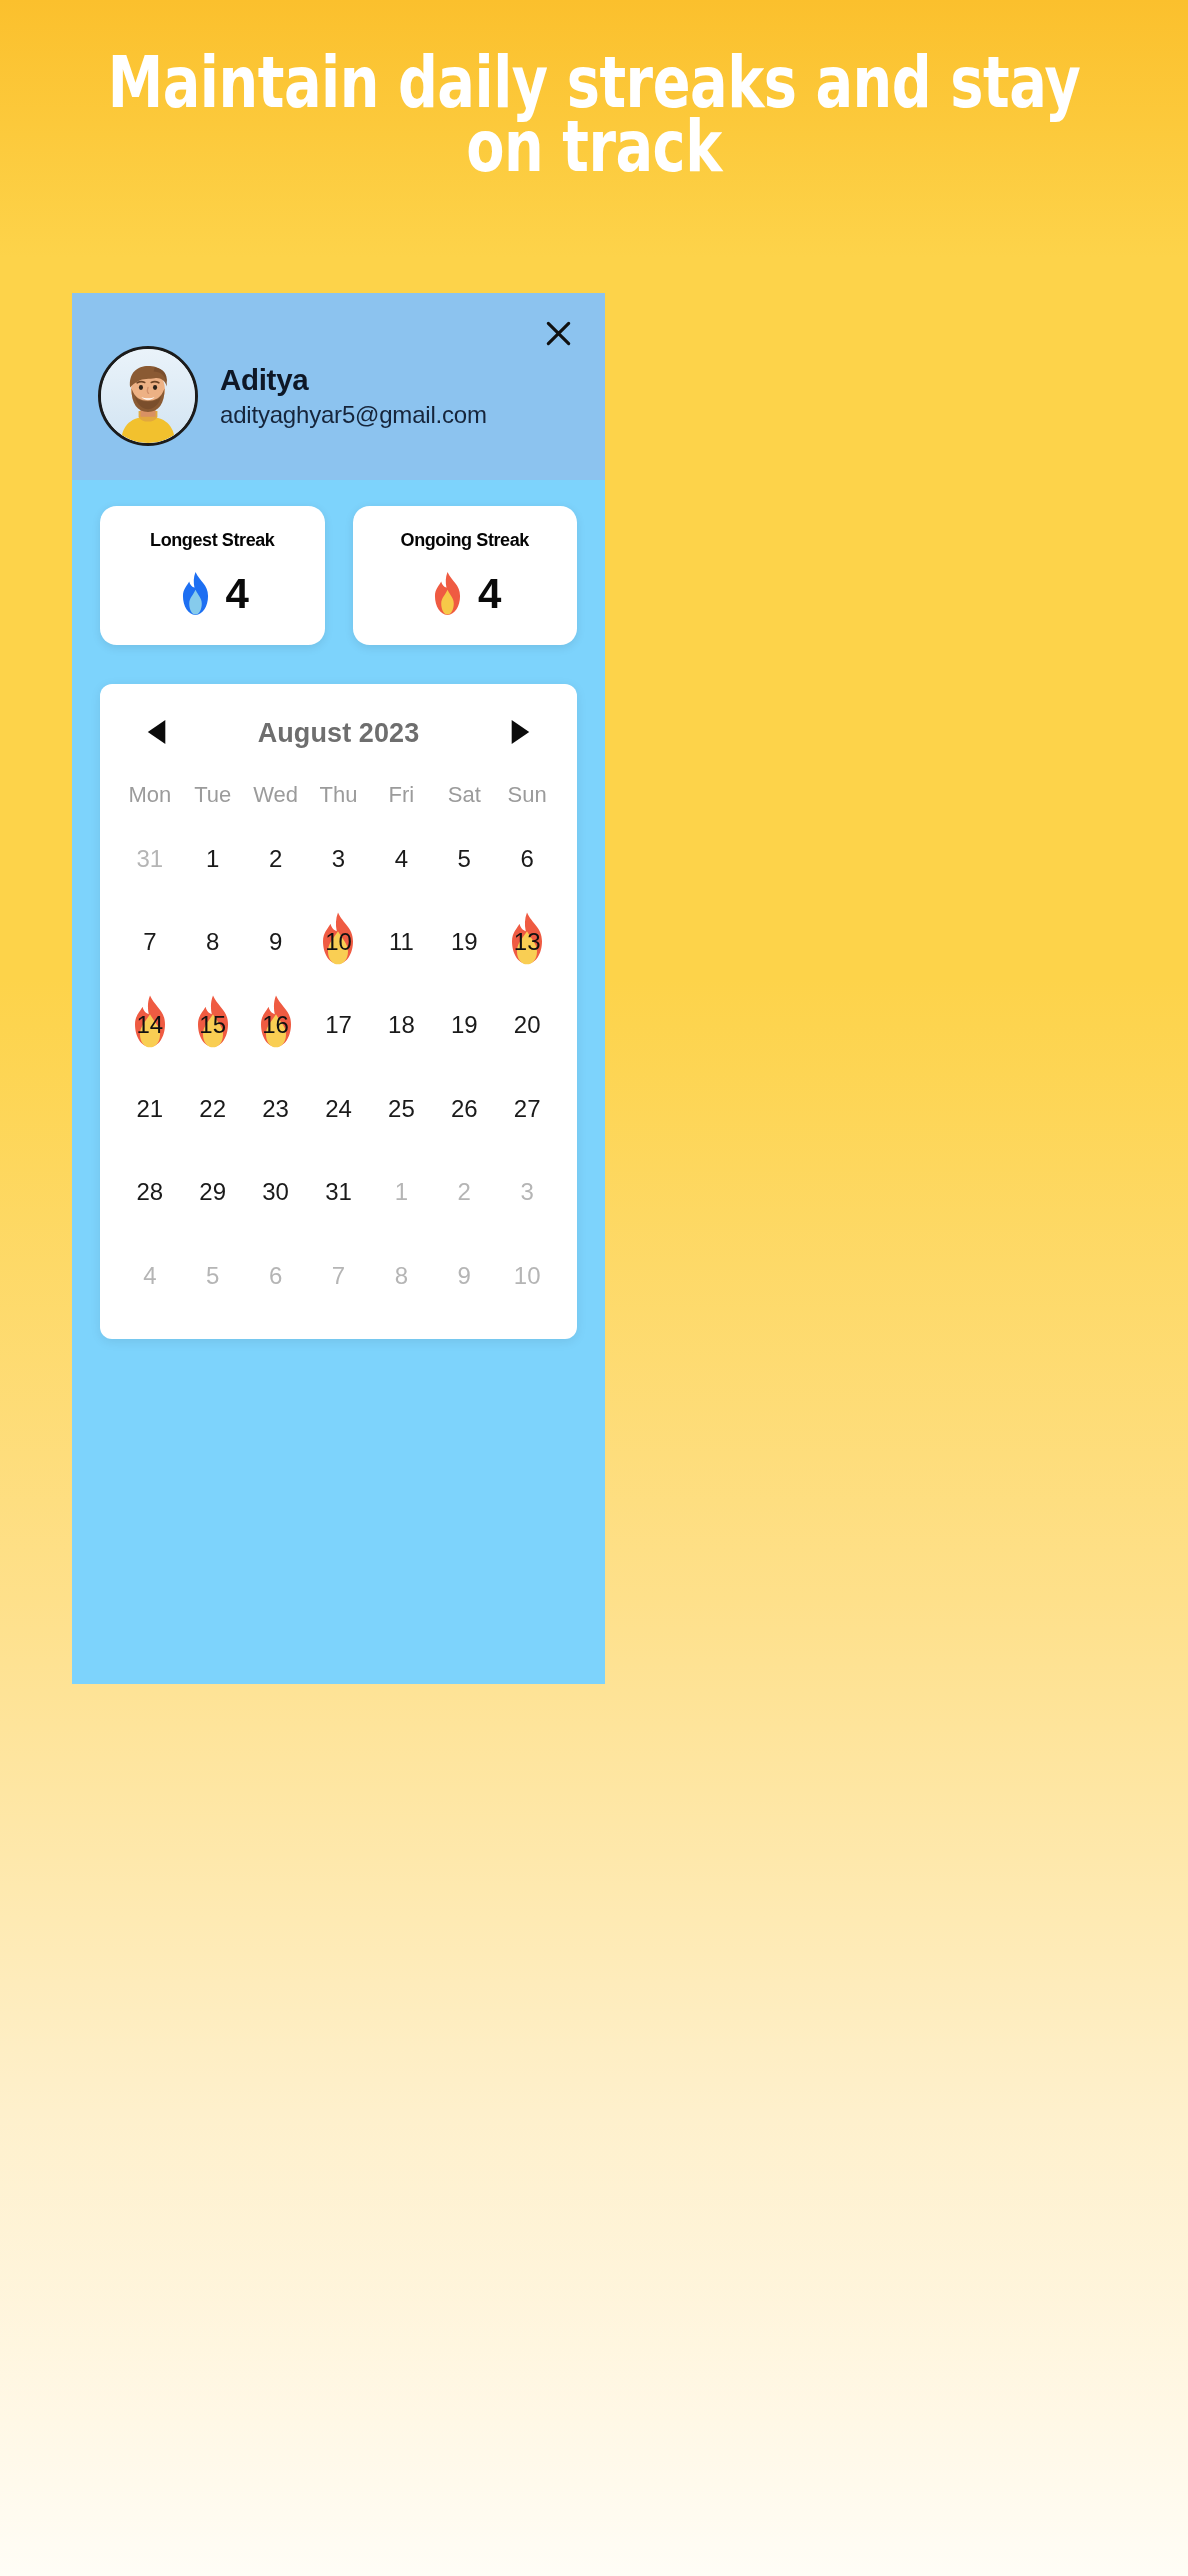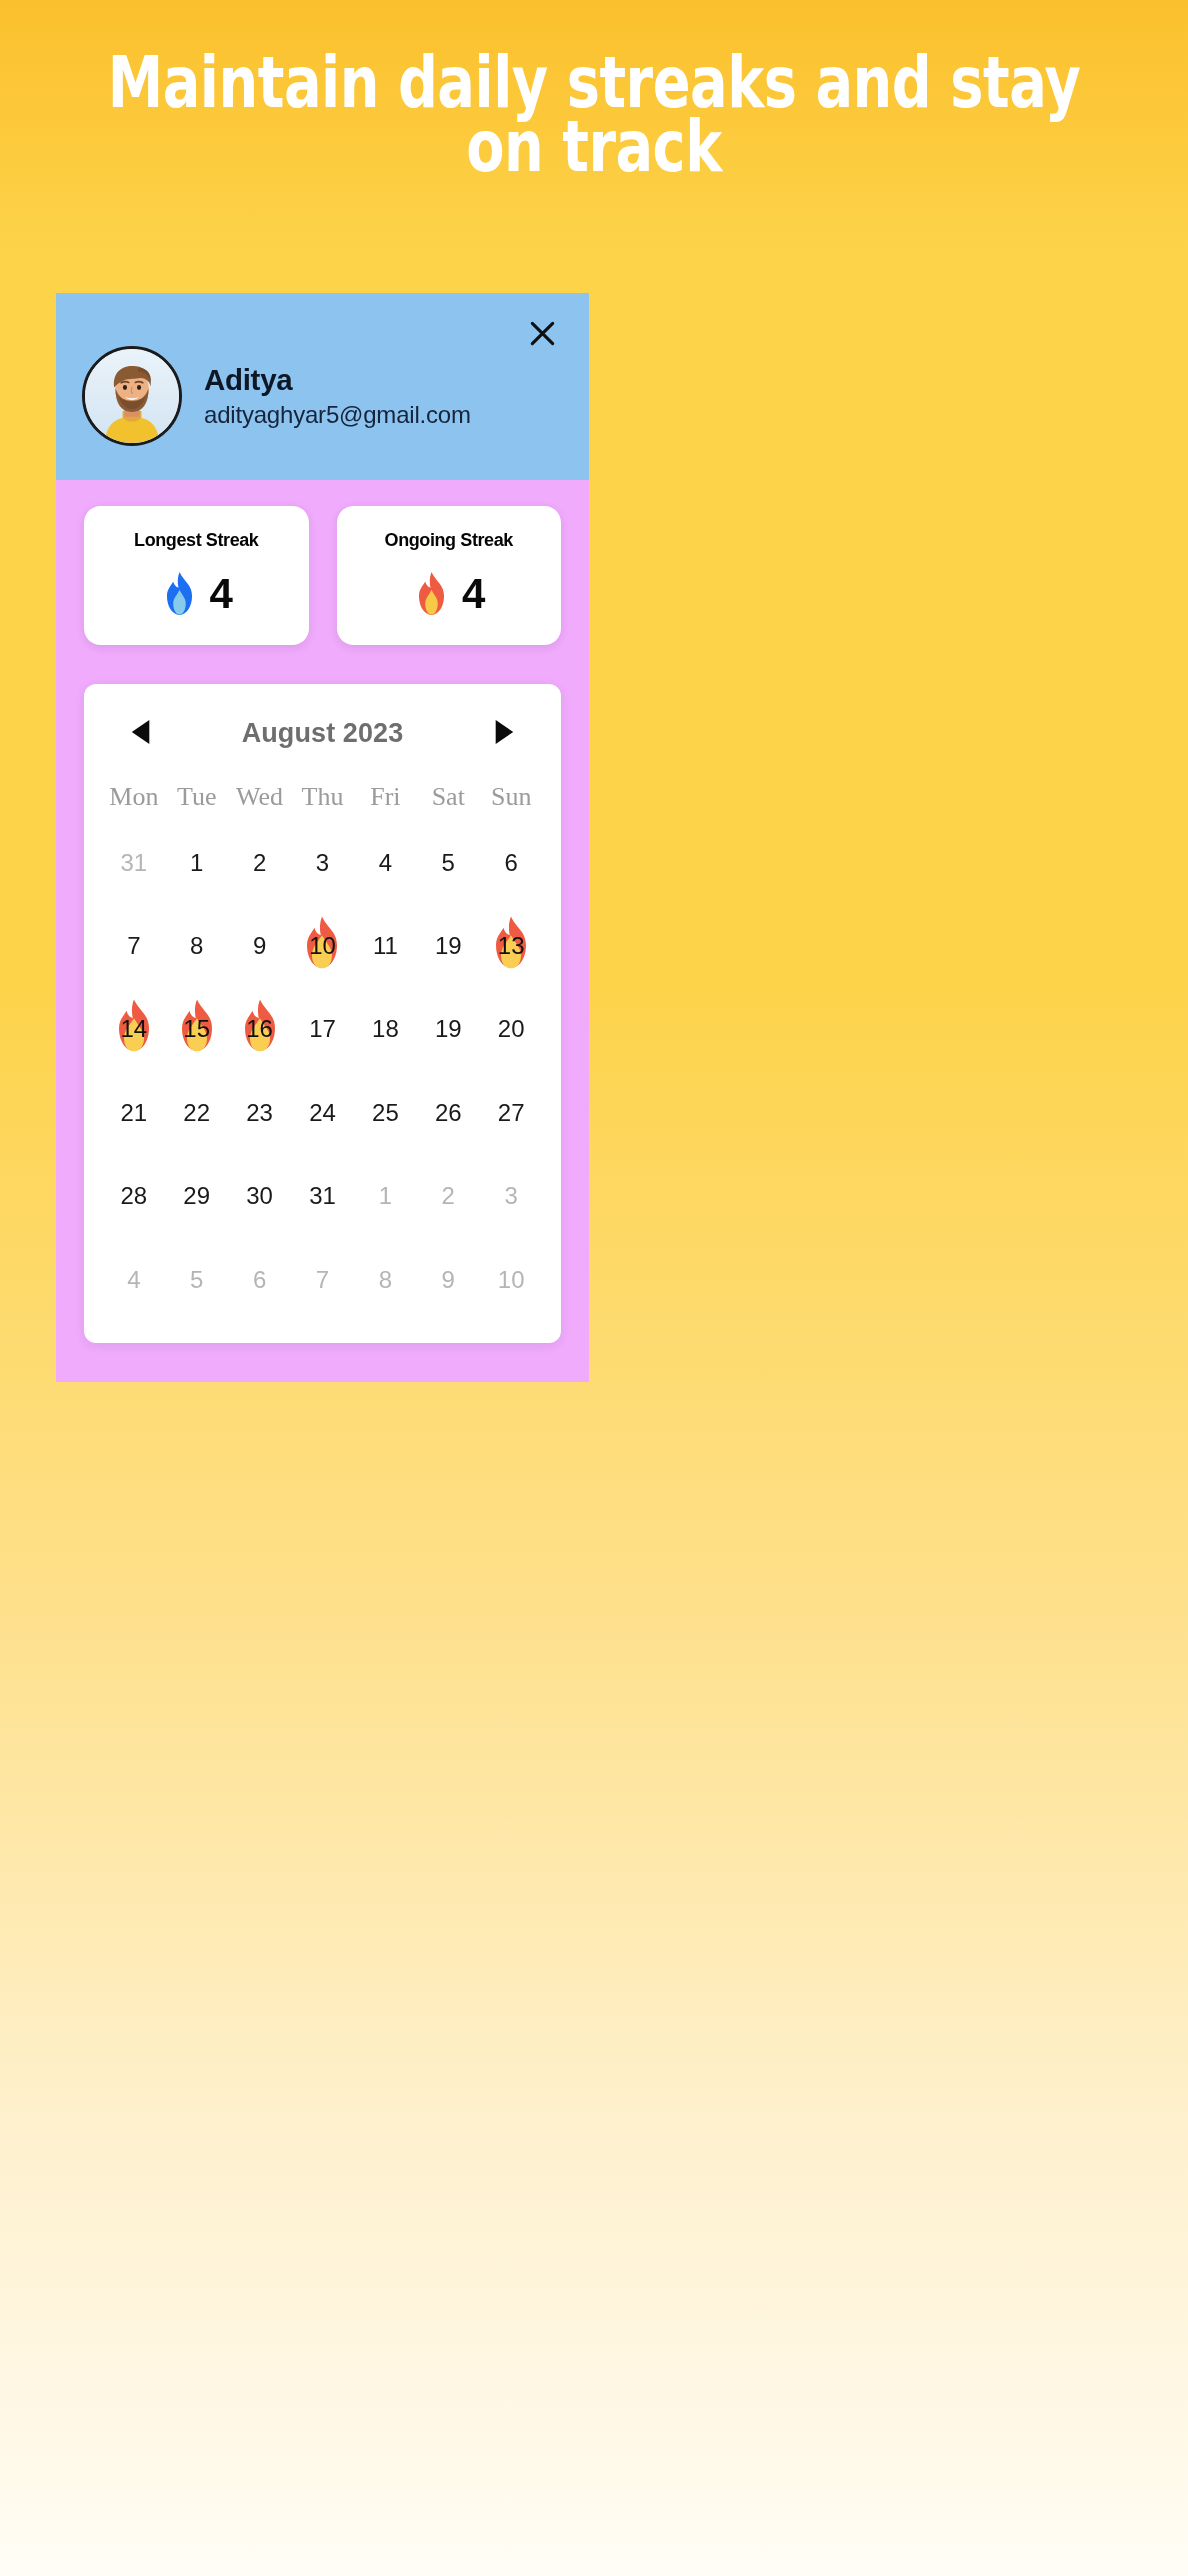--- a/index.html
+++ b/index.html
@@ -30,23 +30,23 @@
     line-height:64px;
     letter-spacing:-0.5px;
     transform: scaleX(0.86);
     transform-origin: 50% 0;
     white-space:pre-line;
   }
 
   
   #sheet {
     position:absolute;
-    left:56px; top:293px;
-    width:533px; height:1089px;
-    background:#f0abfc;
+    left:72px; top:293px;
+    width:533px; height:1391px;
+    background:#7dd3fc;
     overflow:hidden;
   }
 
   
   #profile-header {
     position:relative;
     width:100%; height:187px;
     background:#8CC3EF;
   }
   #close-btn {
@@ -121,21 +121,21 @@
   .cal-arrow { width:37px; height:37px; display:flex; align-items:center; justify-content:center; cursor:pointer; }
   #cal-title {
     font-size:27px; font-weight:700; color:#6E6E6E; letter-spacing:0.1px;
   }
   #weekday-row, .cal-week {
     display:grid; grid-template-columns:repeat(7,1fr);
   }
   #weekday-row { margin-top:24px; }
   .weekday {
     text-align:center;
-    font-size:26px; color:#9B9B9B; font-weight:400;font-family:Liberation Serif, serif;
+    font-size:22px; color:#9B9B9B; font-weight:400;
   }
   .cal-week { margin-top:18.4px; }
   .day-cell {
     height:65px;
     display:flex; align-items:center; justify-content:center;
     position:relative;
   }
   .day-num {
     font-size:24px; color:#1A1A1A; font-weight:400;
     position:relative; z-index:2;

